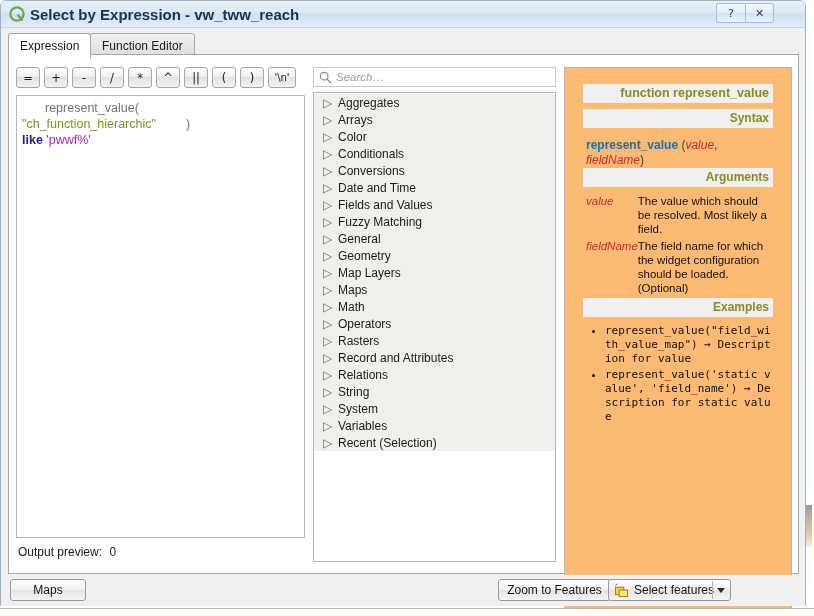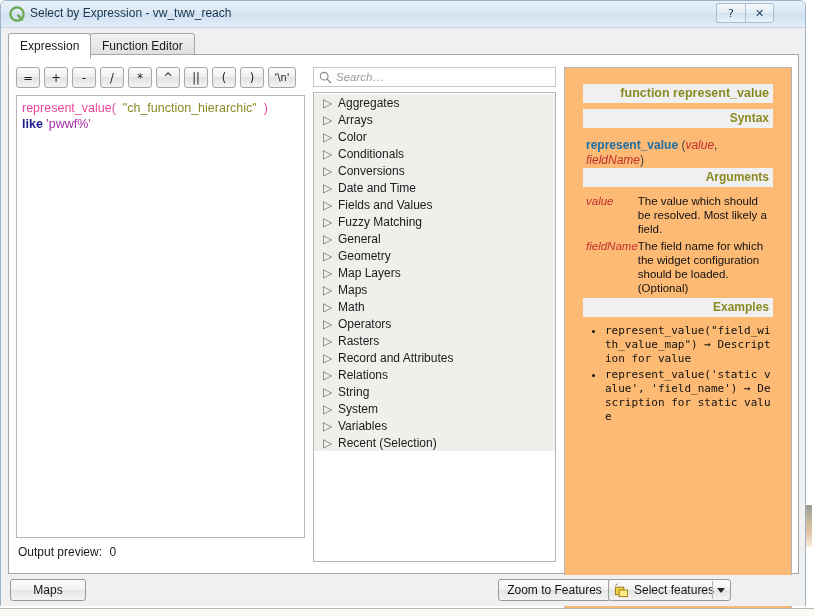--- a/index.html
+++ b/index.html
@@ -29,22 +29,23 @@
     background: linear-gradient(to bottom, #e7f0f8 0%, #dce9f5 45%, #cfe0f0 50%, #e2eef8 100%);
     border-radius: 5px 5px 0 0;
     border-bottom: 1px solid #c5d5e3;
   }
   #title-icon {
     position: absolute; left: 8px; top: 5px;
     width: 16px; height: 16px;
   }
   #title-text {
     position: absolute; left: 29px; top: 5px;
-    font-size: 12px; color: #17334d;
+    font-size: 15px; color: #17334d;
     white-space: nowrap;
+    font-weight: bold;
   }
   .tb-btn {
     position: absolute; top: 2px;
     width: 29px; height: 20px;
     background: linear-gradient(to bottom,#f4f8fc 0%, #e3edf6 50%, #d3e2ef 51%, #eaf3fa 100%);
     border: 1px solid #a9bfd2;
     display: flex; align-items: center; justify-content: center;
     font-size: 11px; color: #1d3b56;
   }
   #btn-help-tb { left: 715px; border-radius: 3px 0 0 3px; border-right: none; }
@@ -109,21 +110,21 @@
     position: absolute; left: 0; top: 28px;
     width: 289px; height: 443px;
     background: #ffffff;
     border: 1px solid #b5b5b5;
     padding: 4px 5px;
     font-size: 12.5px;
     line-height: 16px;
     overflow: hidden;
     white-space: pre-wrap;
   }
-  .tok-fn   { color: #ec4899; }
+  .tok-fn   { color: #737373; margin-left: 23px; }
   .tok-field{ color: #8a8a24; }
   .tok-kw   { color: #1f1f8c; font-weight: bold; }
   .tok-str  { color: #a72ca7; }
   #output-preview {
     position: absolute; left: 2px; top: 478px;
     font-size: 12px; color: #1a1a1a;
     white-space: nowrap;
   }
 
   

